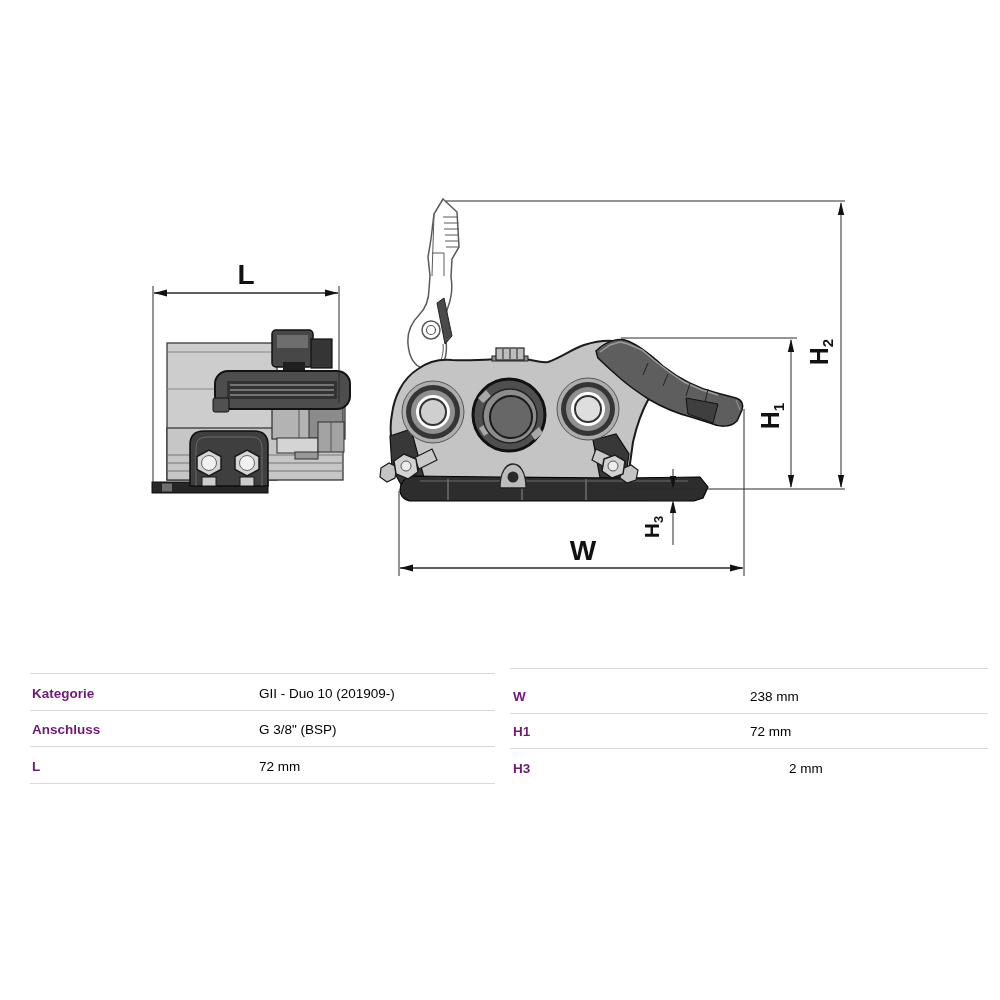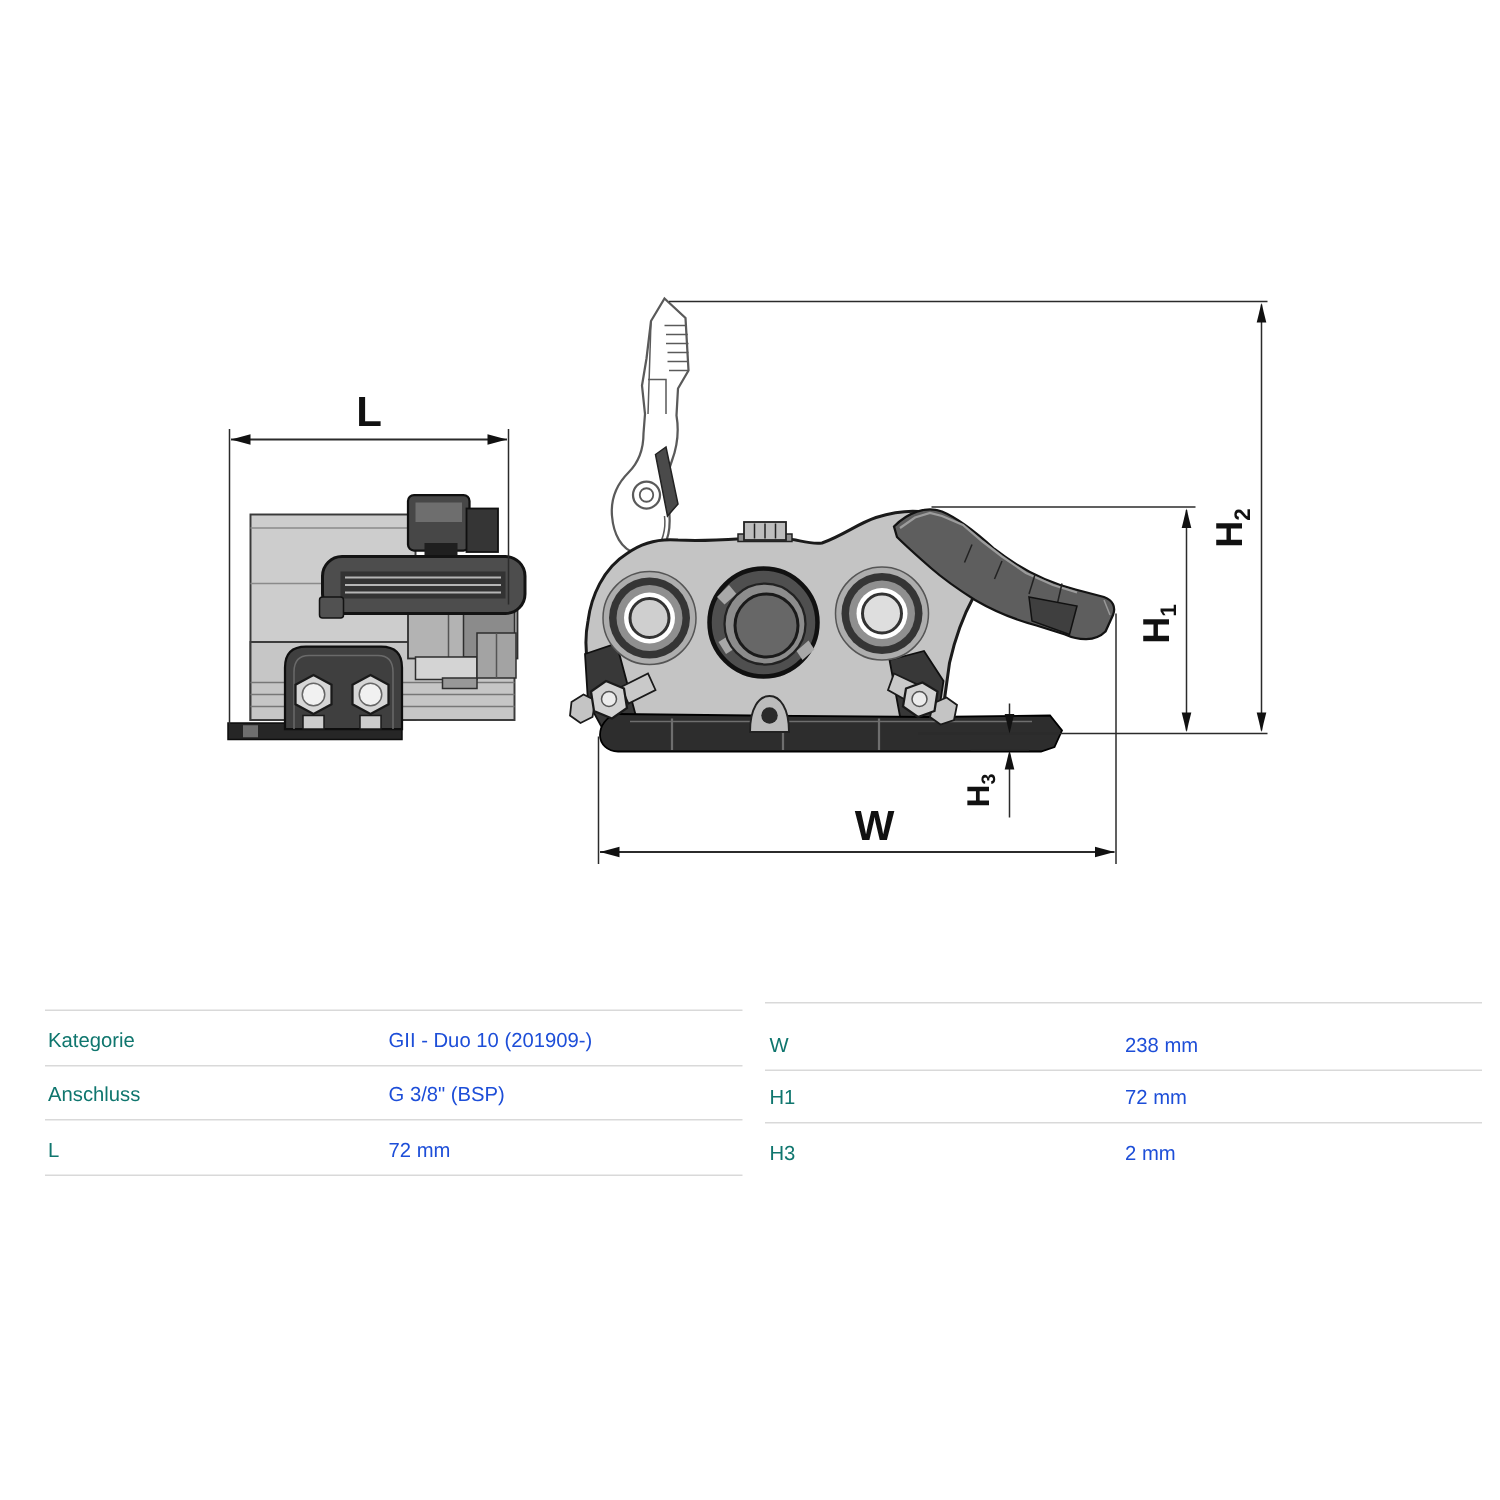--- a/index.html
+++ b/index.html
@@ -2,27 +2,27 @@
 <html><head>
 <meta charset="utf-8">
 <style>
   html,body{margin:0;padding:0;background:#ffffff;}
   .page{position:relative;width:1000px;height:1000px;background:#fff;overflow:hidden;
         font-family:"Liberation Sans", sans-serif;}
   .drawing-svg{position:absolute;left:0;top:0;width:1000px;height:1000px;}
   .spec-table{position:absolute;border-top:1px solid #d9d9d9;font-size:13.5px;}
   .spec-row{display:flex;align-items:flex-end;box-sizing:border-box;height:36.7px;
             padding-bottom:9px;border-bottom:1px solid #d9d9d9;}
-  .spec-label{width:227px;padding-left:2px;font-weight:normal;color:#0f766e;
+  .spec-label{width:227px;padding-left:2px;font-weight:bold;color:#701a75;
               white-space:nowrap;overflow:hidden;}
-  .spec-value{color:#1d4ed8;white-space:nowrap;}
+  .spec-value{color:#000000;white-space:nowrap;}
   .dim-table{left:510px;top:668px;width:478px;}
   .dim-table .spec-row{height:35.7px;}
   .dim-table .spec-row:first-child{height:44.7px;}
-  .dim-table .spec-row:last-child{border-bottom:none;}
+  .dim-table .spec-row:last-child{border-bottom:none;gap:39px;}
   .dim-table .spec-label{width:237px;padding-left:3px;}
   .specs-table{left:30px;top:673px;width:465px;}
   text{font-family:"Liberation Sans", sans-serif;}
 </style>
 </head>
 <body>
 
 <div class="page">
 
   <svg class="drawing-svg" viewBox="0 0 1000 1000">

